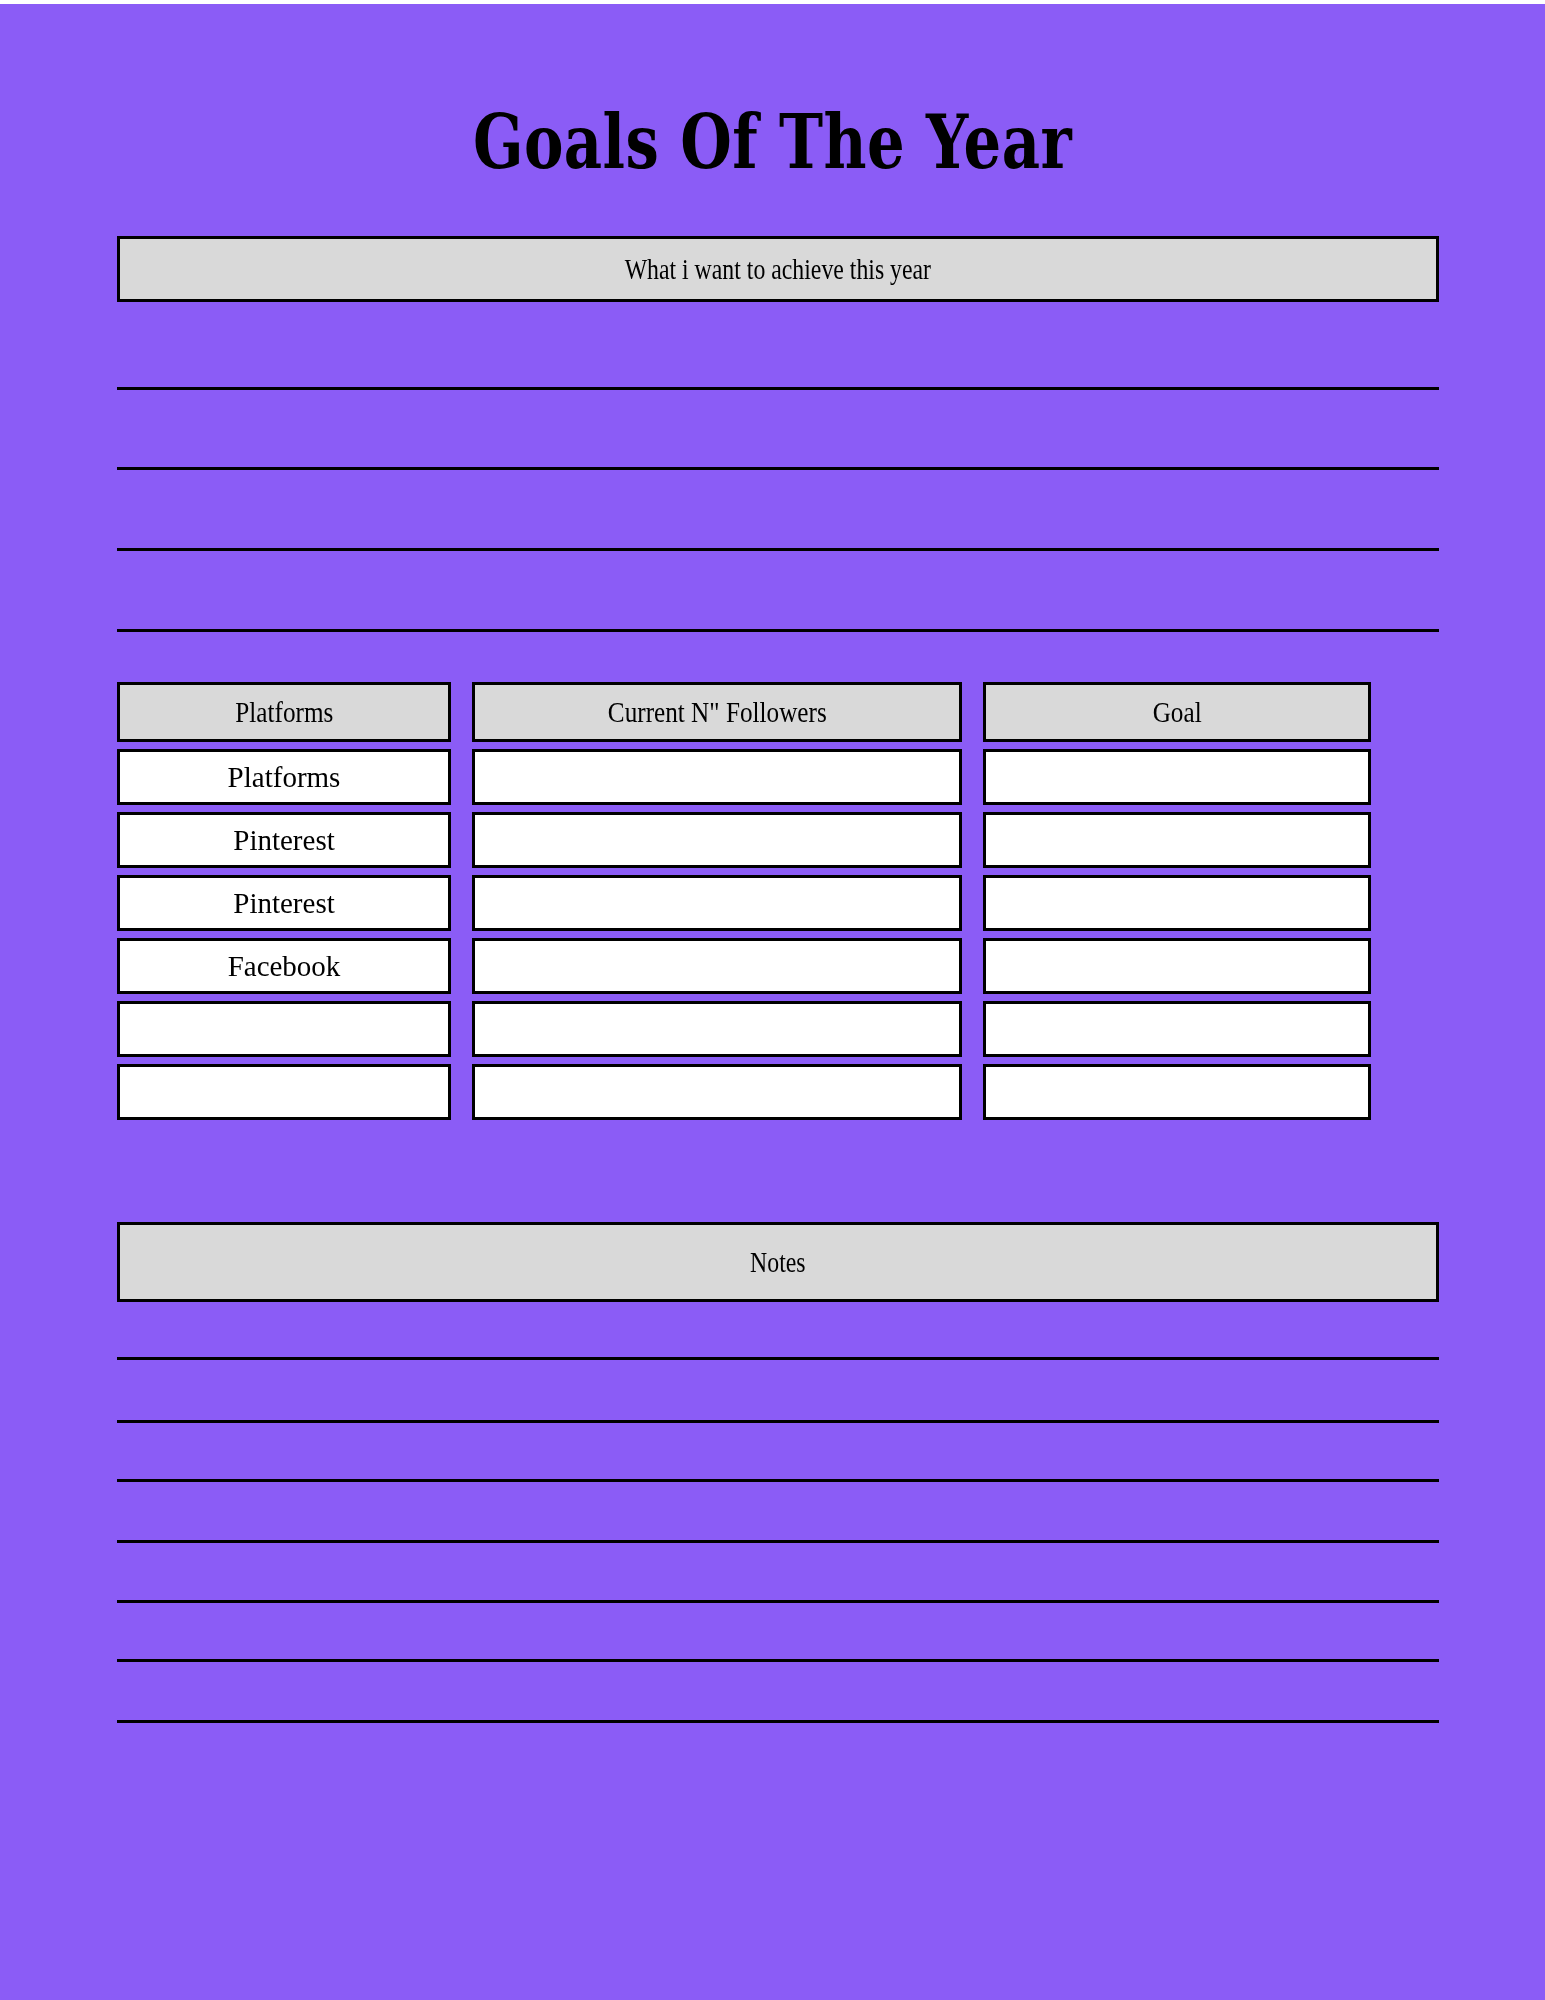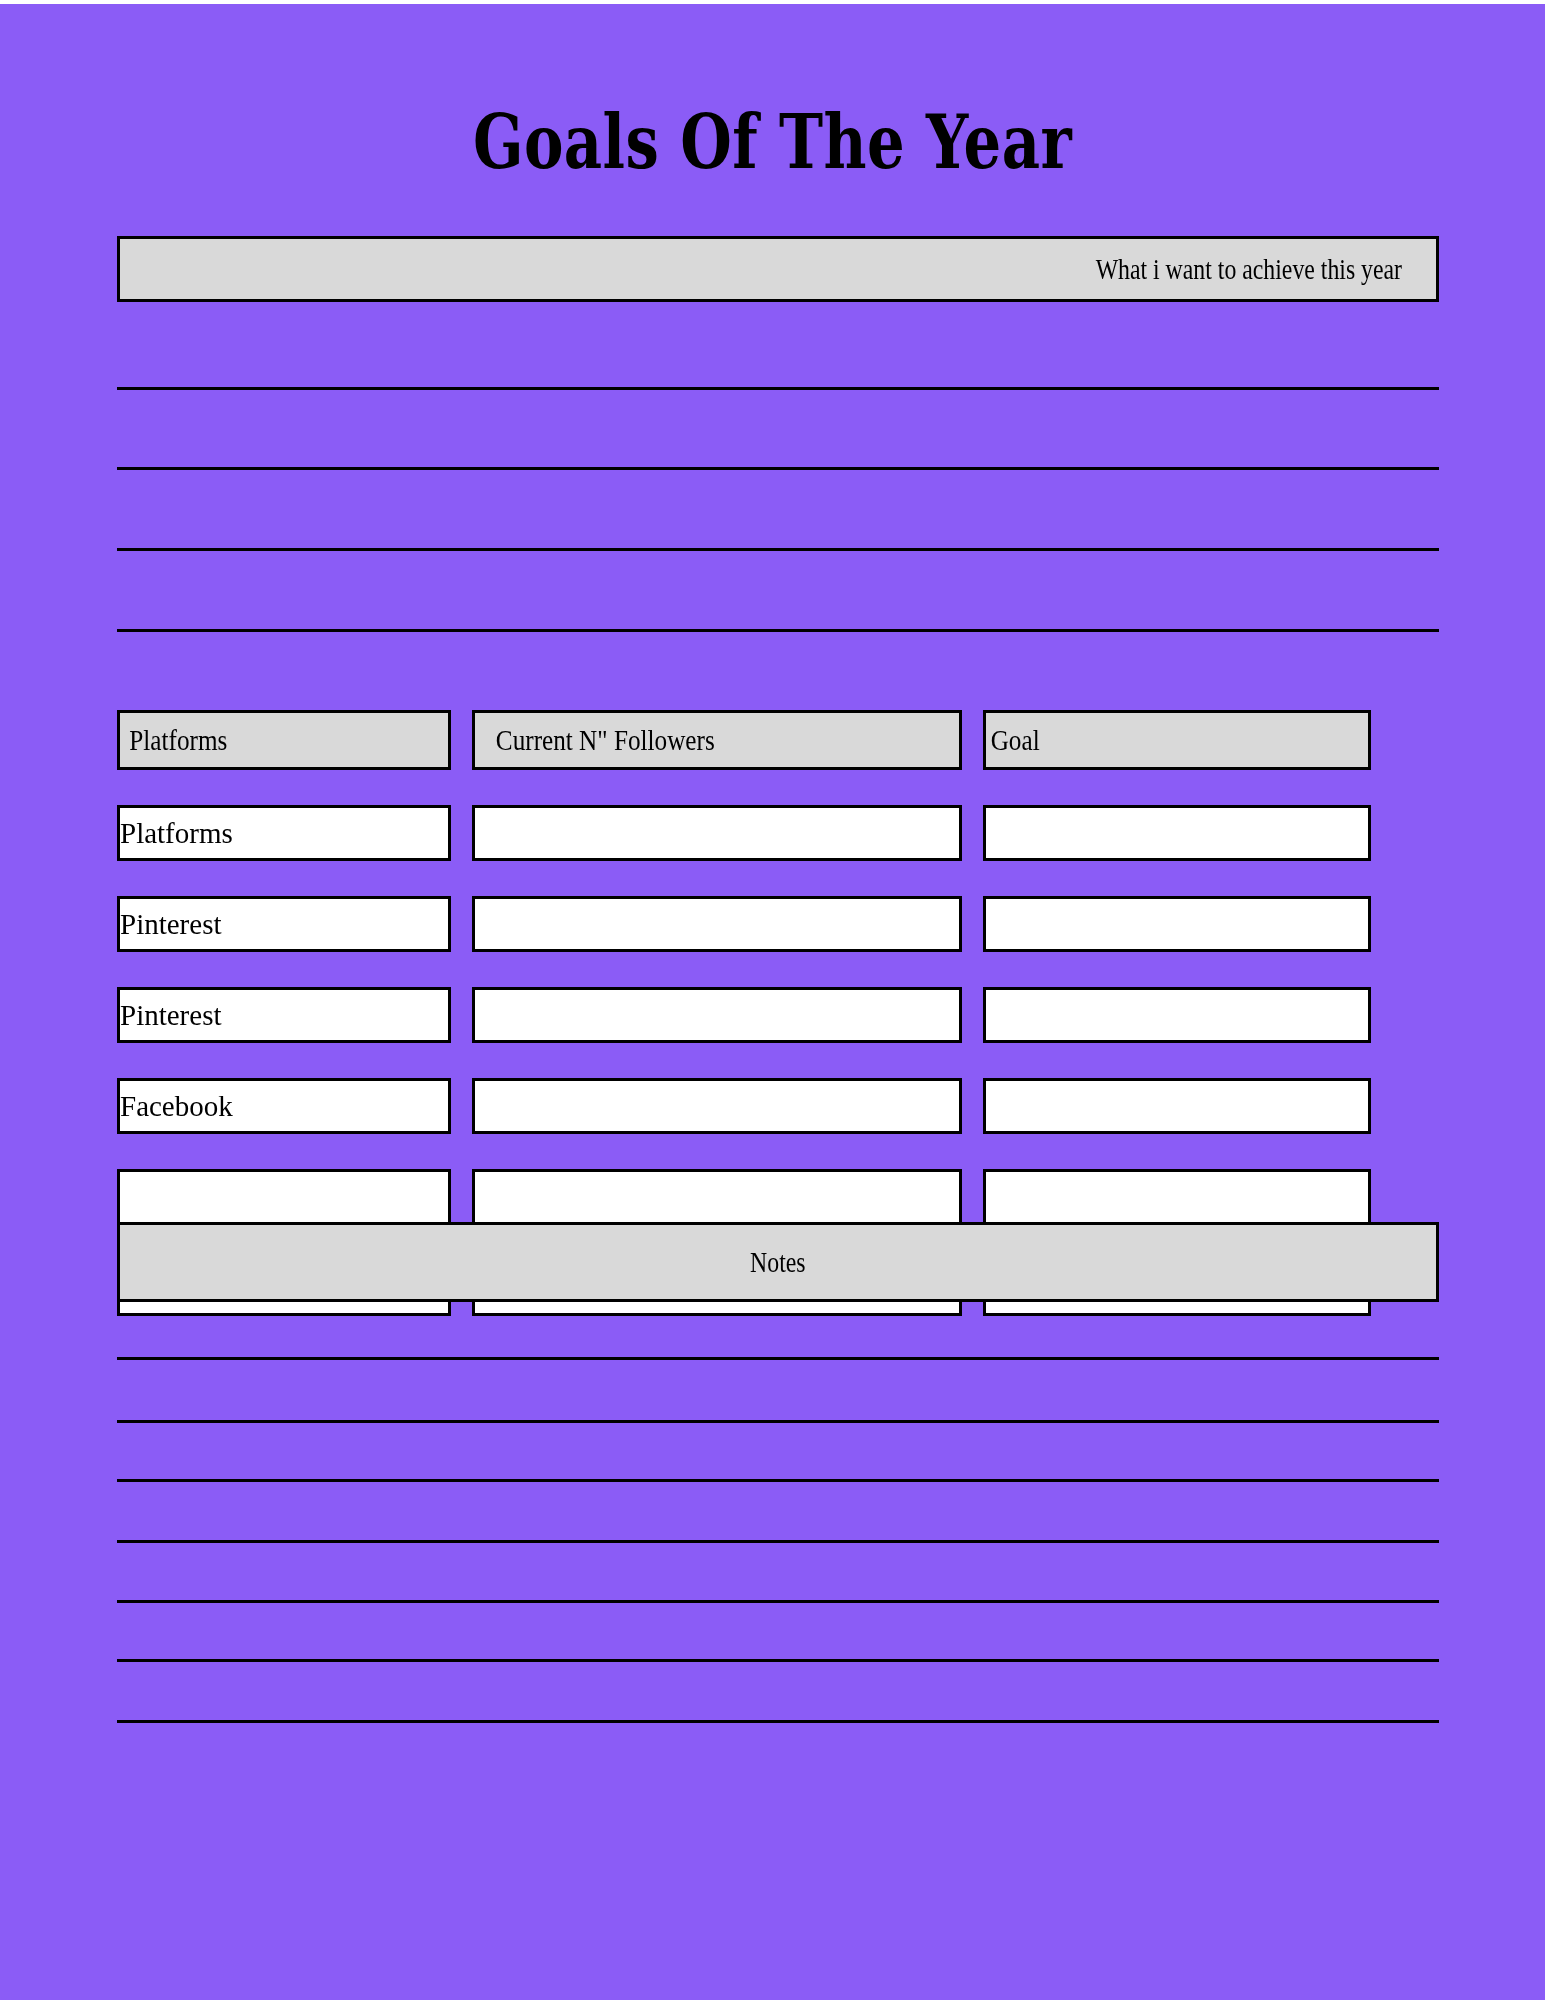--- a/index.html
+++ b/index.html
@@ -56,21 +56,21 @@
   .banner-text {
     font-family: "Liberation Serif", "DejaVu Serif", serif;
     font-size: 29px;
     line-height: 32px;
     transform: scaleX(0.82);
     transform-origin: 50% 50%;
     white-space: nowrap;
     color: #000000;
   }
 
-  #subtitle-banner { top: 232px; height: 66px; justify-content: flex-end; }
+  #subtitle-banner { top: 232px; height: 66px; }
   #notes-banner    { top: 1218px; height: 80px; }
 
   
   .rule {
     position: absolute;
     left: 117px;
     width: 1322px;
     height: 0;
     border-top: 3px solid #000000;
   }
@@ -86,23 +86,22 @@
     display: flex;
     width: 1322px;
     margin-bottom: 7px;
   }
   .cell {
     border: 3px solid #000000;
     box-sizing: border-box;
     background: #ffffff;
     display: flex;
     align-items: center;
-    justify-content: flex-start;
+    justify-content: center;
     height: 56px;
-    margin-top: 28px;
   }
   .trow.header .cell {
     background: #d9d9d9;
     height: 60px;
   }
   .col1 { width: 334px; margin-right: 21px; }
   .col2 { width: 490px; margin-right: 21px; }
   .col3 { width: 388px; }
 
   .hdr-text {

